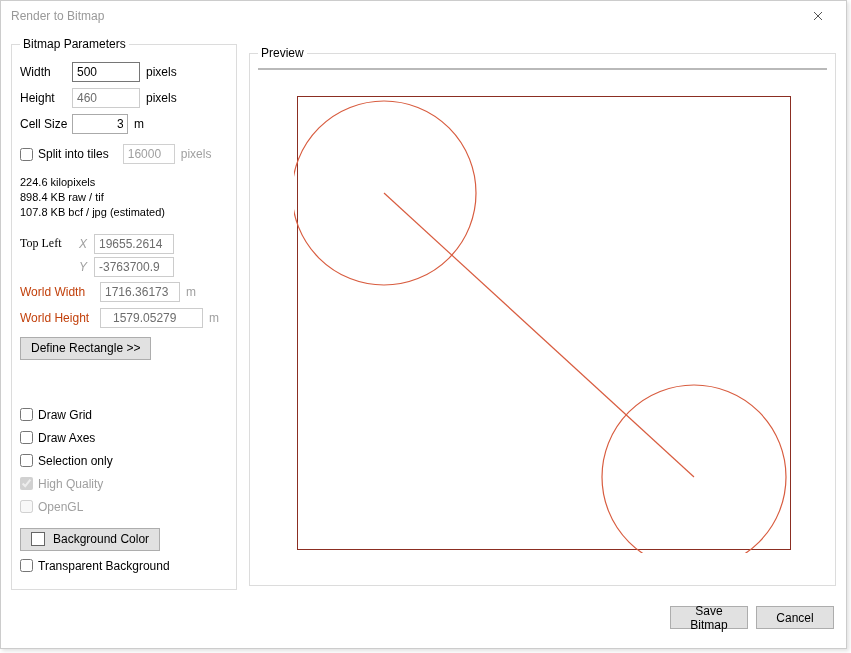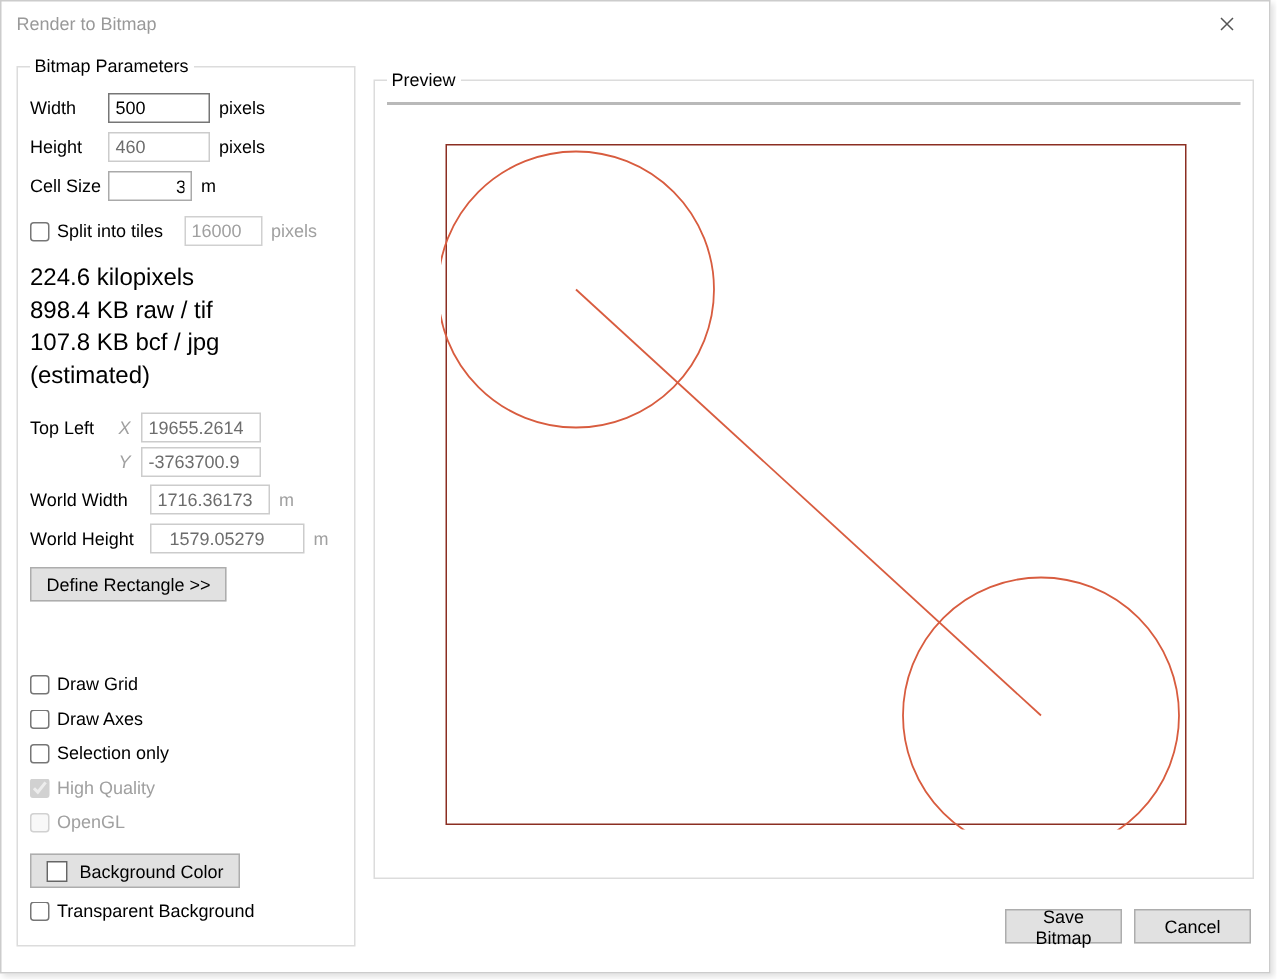--- a/index.html
+++ b/index.html
@@ -54,21 +54,21 @@
   color: #000;
   padding: 0 3px;
 }
 .row {
   display: flex;
   align-items: center;
   margin-bottom: 4px;
   min-height: 22px;
 }
 .row .lbl { width: 52px; color: #000; }
-.row .lbl-wide { width: 80px; color: #000000; }
+.row .lbl-wide { width: 80px; color: #c2410c; }
 .row .unit { margin-left: 6px; color: #000; }
 .row .unit.disabled { color: #a0a0a0; }
 input[type=text] {
   height: 20px;
   border: 1px solid #767676;
   padding: 1px 4px;
   font-family: inherit;
   font-size: 12px;
   background: #fff;
   width: 68px;
@@ -84,30 +84,30 @@
   border-color: #d0d0d0;
 }
 input[type=checkbox] {
   width: 13px; height: 13px;
   margin: 0 5px 0 0;
   vertical-align: middle;
 }
 label { display: inline-flex; align-items: center; }
 label.disabled { color: #a0a0a0; }
 .info-block {
-  font-size: 16px;
+  font-size: 11px;
   line-height: 1.35;
   margin: 10px 0 14px 0;
 }
 .coord-row {
   display: flex;
   align-items: center;
   margin-bottom: 3px;
 }
-.coord-row .xylab { width: 52px; }
+.coord-row .xylab { width: 52px; font-family: Liberation Serif, serif; }
 .coord-row .xy { width: 22px; text-align: center; color: #a0a0a0; font-style: italic; }
 .btn {
   background: #e1e1e1;
   border: 1px solid #adadad;
   height: 23px;
   padding: 0 10px;
   font-family: inherit;
   font-size: 12px;
   cursor: default;
   display: inline-flex;

